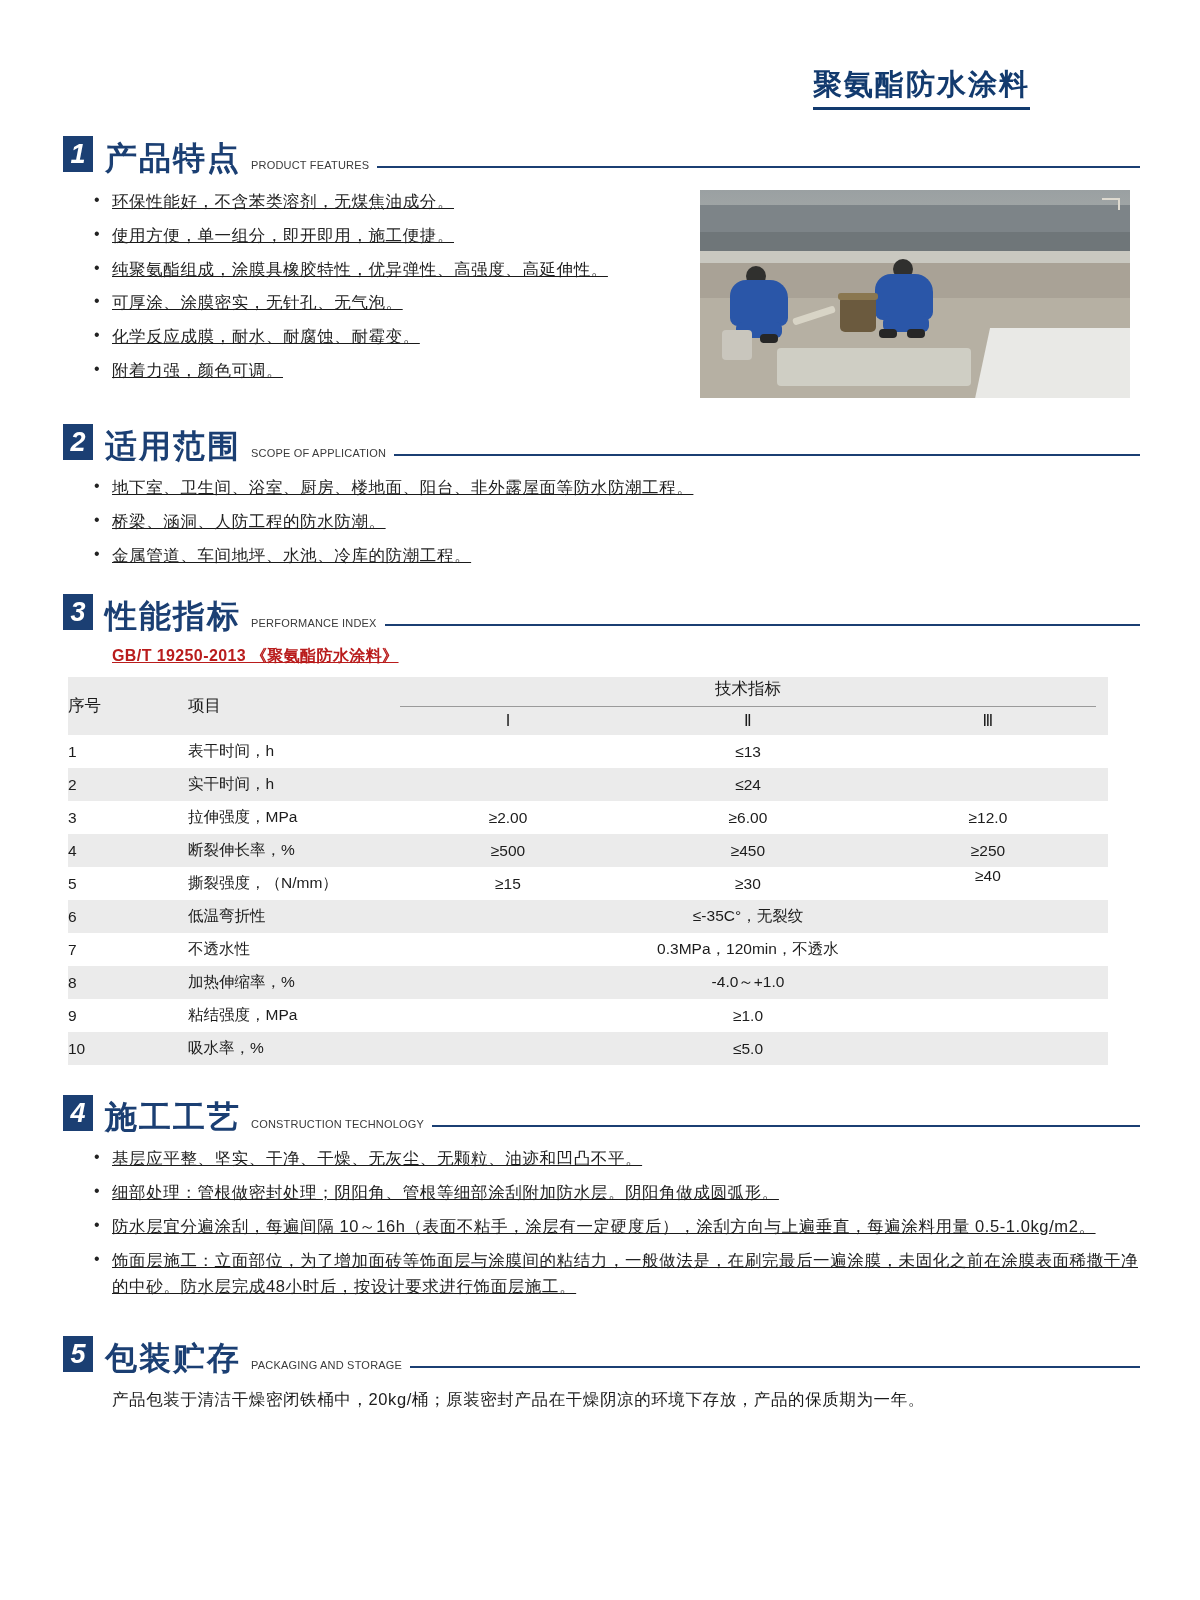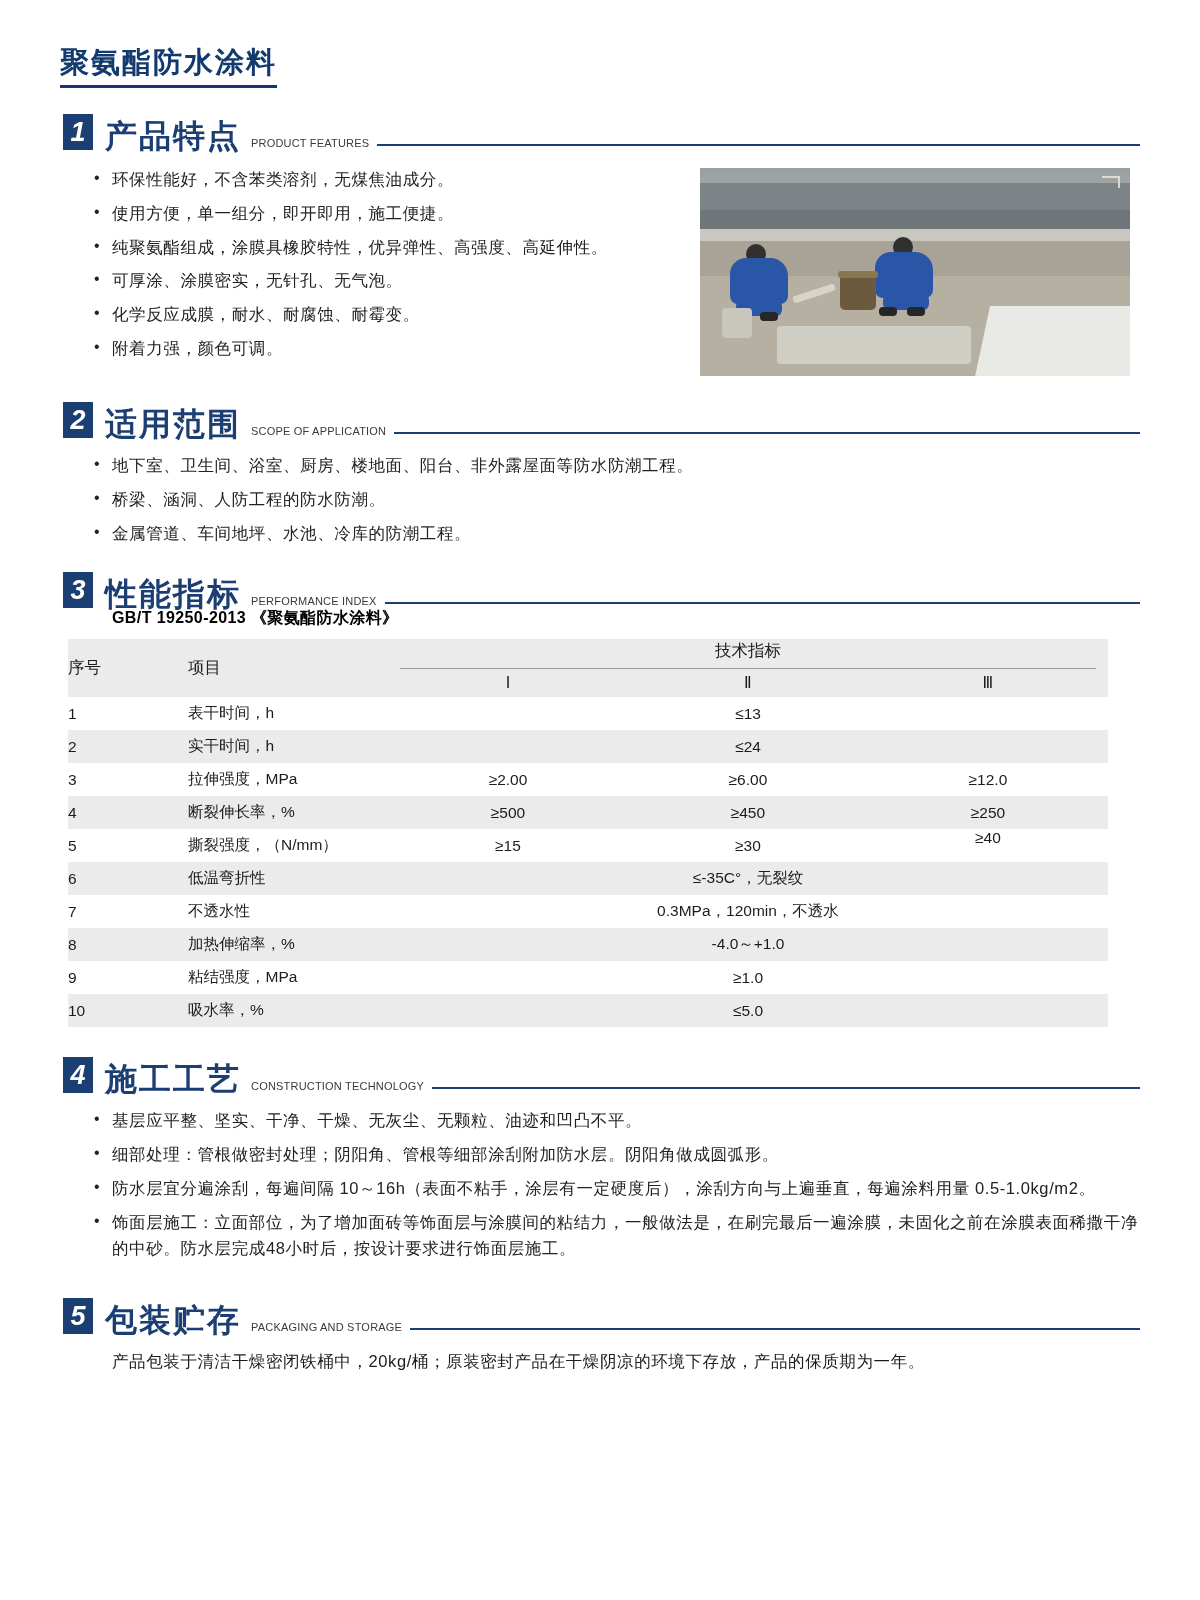--- a/index.html
+++ b/index.html
@@ -12,21 +12,22 @@
   }
   .page {
     position: relative;
     width: 1200px;
     height: 1600px;
     padding: 0 60px;
   }
 
   
   .doc-title-wrap {
-    padding-top: 44px;
+    text-align: right;
+    padding-top: 66px;
     padding-right: 110px;
   }
   .doc-title {
     display: inline-block;
     font-size: 29px;
     font-weight: bold;
     color: #123a6e;
     letter-spacing: 2px;
     border-bottom: 3px solid #123a6e;
     padding-bottom: 5px;
@@ -77,20 +78,21 @@
     background: #1b3f73;
     margin-left: 8px;
     margin-bottom: 4px;
   }
 
   
   ul.bullets {
     list-style: none;
     margin-top: 14px;
     padding-left: 52px;
+    text-decoration: underline;
   }
   ul.bullets li {
     position: relative;
     font-size: 16.5px;
     line-height: 1.62;
     color: #222;
     margin-bottom: 7px;
     letter-spacing: 0.6px;
   }
   ul.bullets li::before {
@@ -131,25 +133,27 @@
   .w-leg  { position:absolute; width:46px; height:16px; background:#2a56a8; border-radius:6px; }
   .w-shoe { position:absolute; width:18px; height:9px; background:#262626; border-radius:4px; }
   .bucket { position:absolute; width:36px; height:34px; background:#6b5a3e; border-radius:3px 3px 5px 5px; }
   .bucket-lid { position:absolute; width:40px; height:7px; background:#8a7750; border-radius:3px; }
   .bucket2 { position:absolute; width:30px; height:30px; background:#c9c6bd; border-radius:4px; }
   .tool { position:absolute; width:44px; height:7px; background:#d8d4c6; border-radius:3px; transform: rotate(-18deg); }
   .ph-mark { position:absolute; right:10px; top:8px; width:18px; height:12px; border-right:2px solid #dedad0; border-top:2px solid #dedad0; }
 
   
   .std-line {
+    margin-top: 16px;
     padding-left: 52px;
     font-size: 16px;
     font-weight: bold;
-    color: #000000;
+    color: #b91c1c;
     letter-spacing: 0.4px;
+    text-decoration: underline;
   }
   table.perf {
     margin-top: 10px;
     margin-left: 8px;
     width: 1040px;
     border-collapse: collapse;
     font-size: 15.5px;
     color: #1c1c1c;
   }
   table.perf td, table.perf th { padding: 0; font-weight: normal; }

